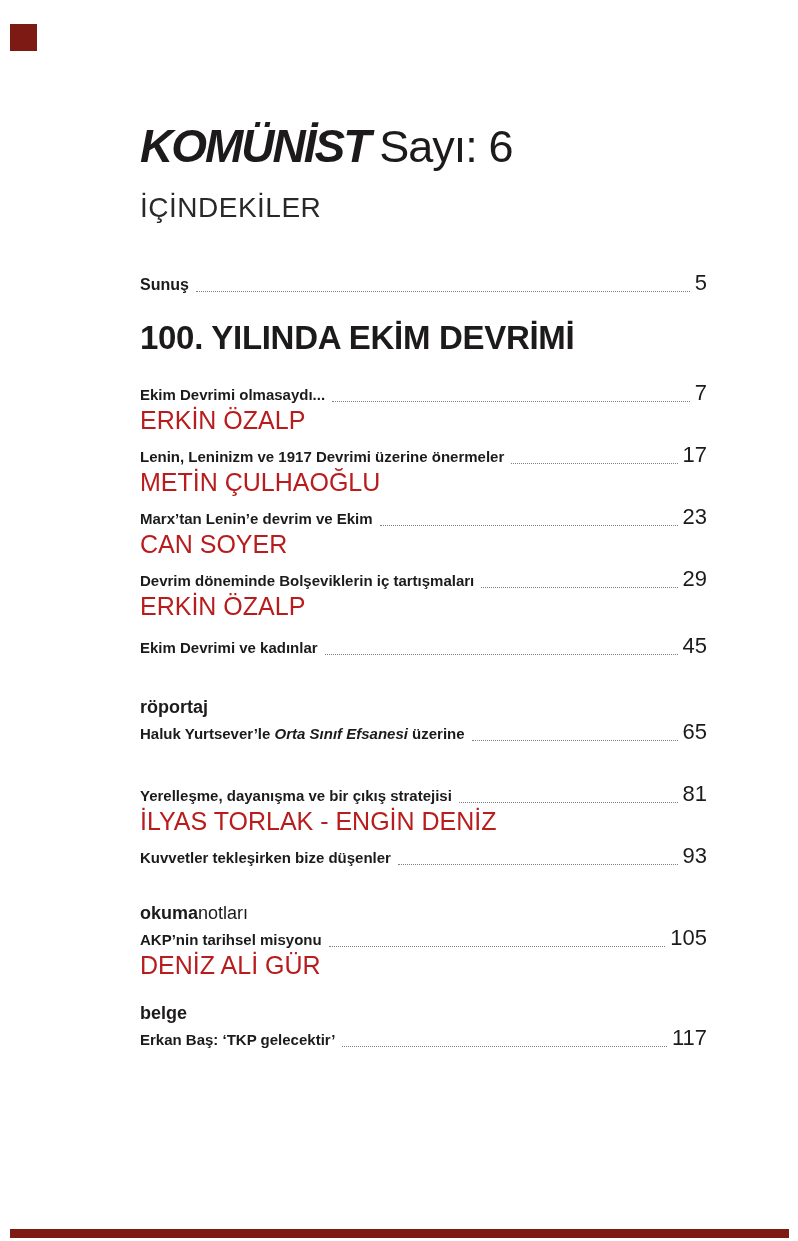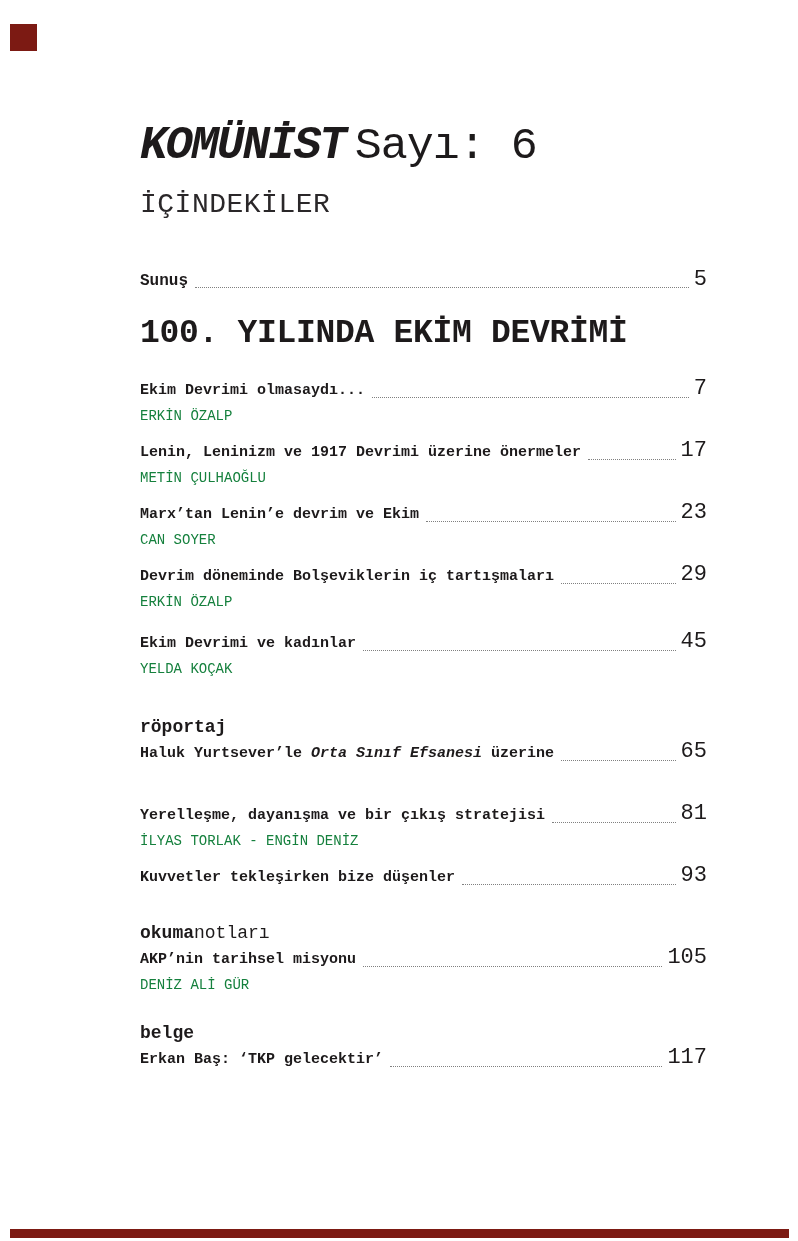--- a/index.html
+++ b/index.html
@@ -2,21 +2,21 @@
 <html><head>
 <meta charset="utf-8">
 <style>
   html, body { margin: 0; padding: 0; background: #ffffff; }
   .page {
     position: relative;
     width: 798px;
     height: 1241px;
     background: #ffffff;
     overflow: hidden;
-    font-family: Liberation Mono, monospace;
+    font-family: Liberation Sans, sans-serif;
     color: #1d1a1b;
   }
 
   
   .corner-mark {
     position: absolute; left: 10px; top: 24px;
     width: 27px; height: 27px; background: #7c1a13;
   }
   .bottom-bar {
     position: absolute; left: 10px; top: 1229px;
@@ -46,21 +46,21 @@
   .row { display: flex; align-items: baseline; line-height: 24px; }
   .row-title { font-size: 15px; font-weight: 700; white-space: nowrap; }
   .leader {
     flex: 1 1 auto; align-self: flex-end;
     border-bottom: 1px dotted #808080;
     margin: 0 5px 5px 7px; min-width: 20px;
   }
   .pageno { font-size: 22px; font-weight: 400; flex: 0 0 auto; }
 
   .author {
-    font-size: 14px; font-weight: 400; color: #15803d;
+    font-size: 25px; font-weight: 400; color: #b91c1c;
     line-height: 22px; margin-top: 2px;
   }
 
   .sunus-row { margin-top: 48px; }
   .sunus-row .row-title { font-size: 16px; }
 
   .section-heading {
     margin-top: 26px; line-height: 30px;
     font-size: 33px; font-weight: 700; letter-spacing: -0.3px;
   }
@@ -141,21 +141,20 @@
         </div>
         <div class="author">ERKİN ÖZALP</div>
       </div>
 
       <div class="entry entry-kadinlar">
         <div class="row">
           <span class="row-title">Ekim Devrimi ve kadınlar</span>
           <span class="leader"></span>
           <span class="pageno">45</span>
         </div>
-        <div class="author">YELDA KOÇAK</div>
       </div>
 
     </div>
 
     <div class="group-roportaj">
       <div class="group-heading">röportaj</div>
       <div class="row">
         <span class="row-title"><span>Haluk Yurtsever’le </span><span class="t-italic">Orta Sınıf Efsanesi</span><span> üzerine</span></span>
         <span class="leader"></span>
         <span class="pageno">65</span>

